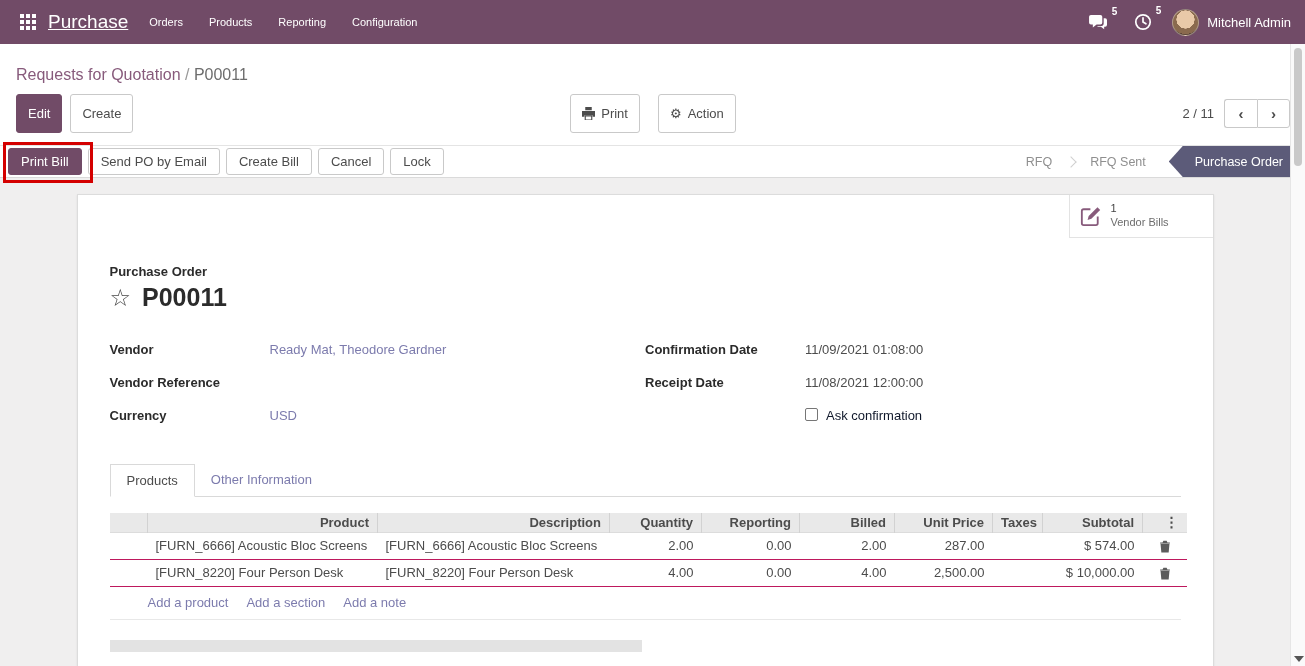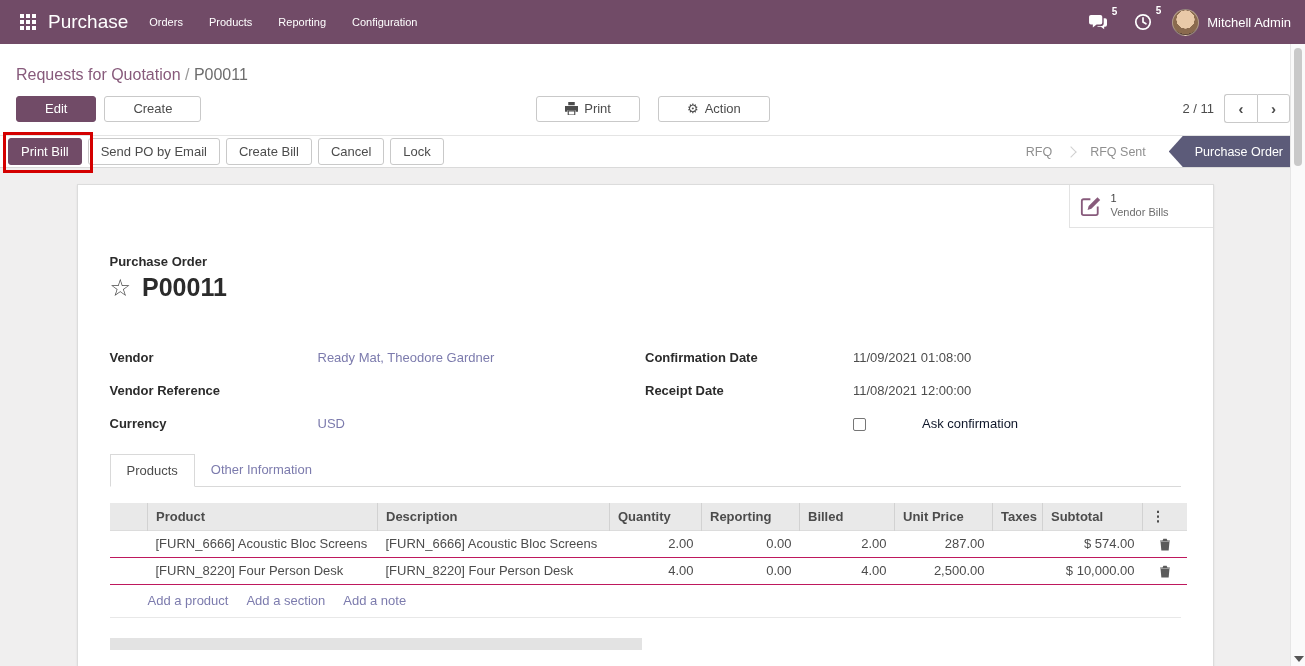--- a/index.html
+++ b/index.html
@@ -9,21 +9,21 @@
     font-family:"Liberation Sans", sans-serif; font-size:13px; color:#4c4c4c;
     background:#f0efef;
   }
 
   
   .navbar {
     height:44px; background:#714B67; display:flex; align-items:center;
     padding:0 14px 0 10px; color:#fff;
   }
   .apps-btn { background:none; border:none; padding:6px 10px; cursor:pointer; display:flex; align-items:center; }
-  .app-name { font-size:19px; font-weight:500; margin:0 8px 0 2px; cursor:pointer; }
+  .app-name { font-size:19px; font-weight:500; margin:0 8px 0 2px; cursor:pointer;text-decoration:underline; }
   .nav-item { font-size:11px; padding:14px 13px; cursor:pointer; }
   .nav-right { margin-left:auto; display:flex; align-items:center; gap:14px; }
   .nav-icon-wrap { position:relative; cursor:pointer; display:flex; align-items:center; padding:4px 6px; }
   .nav-badge { position:absolute; top:-4px; right:-3px; font-size:10px; font-weight:bold; color:#fff; }
   .avatar {
     width:27px; height:27px; border-radius:50%;
     background:radial-gradient(circle at 50% 38%, #e9c9a8 0 45%, #8a6a4e 46% 72%, #5d4636 73% 100%);
     border:1px solid rgba(255,255,255,.35);
   }
   .user-name { font-size:13px; cursor:pointer; margin-left:-6px; }
@@ -32,21 +32,21 @@
   .control-panel { background:#fff; }
   .breadcrumb { padding:22px 0 5px 16px; font-size:16px; }
   .breadcrumb .bc-parent { color:#875A7B; cursor:pointer; }
   .breadcrumb .bc-sep { color:#999; }
   .breadcrumb .bc-current { color:#6d6d6d; }
   .cp-buttons { display:flex; align-items:center; padding:5px 15px 12px 16px; }
   .cp-left { display:flex; gap:8px; flex:1; }
   .cp-center { display:flex; gap:18px; }
   .cp-right { display:flex; align-items:center; justify-content:flex-end; flex:1; gap:10px; }
   .btn {
-    height:26px; padding:0 28px; font-size:13px; border-radius:3px;
+    height:39px; padding:0 11px; font-size:13px; border-radius:3px;
     border:1px solid #c9c9c9; background:#fff; color:#4c4c4c; cursor:pointer;
     display:inline-flex; align-items:center; gap:6px; font-family:inherit;
   }
   .btn-primary { background:#714B67; border-color:#714B67; color:#fff; }
   .pager-text { color:#4c4c4c; }
   .pager-group { display:flex; }
   .pager-btn { width:33px; height:29px; border:1px solid #c9c9c9; background:#fff; cursor:pointer;
     font-size:15px; font-weight:bold; color:#4c4c4c; display:flex; align-items:center; justify-content:center; }
   .pager-btn:first-child { border-radius:3px 0 0 3px; border-right:none; }
   .pager-btn:last-child { border-radius:0 3px 3px 0; }
@@ -89,41 +89,41 @@
   .smart-count { font-size:11px; color:#444; }
   .smart-label { font-size:11px; color:#6d6d6d; }
 
   .sheet-inner { padding:0 32px; }
   .doc-type { margin-top:26px; font-size:13px; font-weight:bold; color:#2b2b2b; }
   .title-row { display:flex; align-items:center; margin-top:4px; }
   .star { font-size:24px; color:#494949; margin-right:11px; cursor:pointer; line-height:1; }
   .doc-name { font-size:25px; font-weight:bold; color:#2b2b2b; }
 
   .fields { margin-top:30px; display:grid; grid-template-columns:1fr 1fr; }
-  .field-row { height:33px; display:flex; align-items:flex-end;gap:48px; }
+  .field-row { height:33px; display:flex; align-items:flex-start; }
   .field-label { width:160px; font-weight:bold; color:#2b2b2b; flex:none; }
   .field-value { color:#4c4c4c; }
   .link { color:#7C7BAD; cursor:pointer; }
   .checkbox { width:13px; height:13px; border:1px solid #767676; border-radius:2px; background:#fff;
     display:inline-block; margin-right:8px; cursor:pointer; flex:none; }
   .chk-label { color:#0f172a; }
 
   .tabs { margin-top:23px; display:flex; border-bottom:1px solid #d9d9d9; }
   .tab { padding:8px 16px; cursor:pointer; font-size:13px; }
   .tab.active {
     background:#fff; border:1px solid #d9d9d9; border-bottom:1px solid #fff;
     margin-bottom:-1px; color:#4c4c4c;
   }
   .tab.inactive { color:#7C7BAD; }
 
   .tab-content { padding-top:16px; }
   table.o-list { width:100%; border-collapse:collapse; table-layout:fixed; font-size:13px; }
   .o-list thead th {
-    background:#e9e9e9; height:27px; font-weight:bold; color:#4c4c4c;
-    padding:0 8px; text-align:left; cursor:pointer; white-space:nowrap; overflow:hidden;
+    background:#e9e9e9; height:19px; font-weight:bold; color:#4c4c4c;
+    padding:0 8px; text-align:right; cursor:pointer; white-space:nowrap; overflow:hidden;
   }
   .o-list thead th + th { border-left:1px solid #d2d2d2; }
   .o-list td { height:27px; padding:0 8px; border-bottom:1px solid #be185d; white-space:nowrap; overflow:hidden; cursor:pointer; }
   .o-list tbody tr:first-child td { border-top:1px solid #dcdcdc; }
   .num { text-align:right; }
   .kebab-th { text-align:right; padding-right:6px; font-size:14px; }
   .trash-td { text-align:center; }
   .trash-td svg { vertical-align:middle; }
 
   .footer-links { display:flex; gap:18px; padding:8px 0 9px 38px; border-bottom:1px solid #e8e8e8; font-size:13px; }

